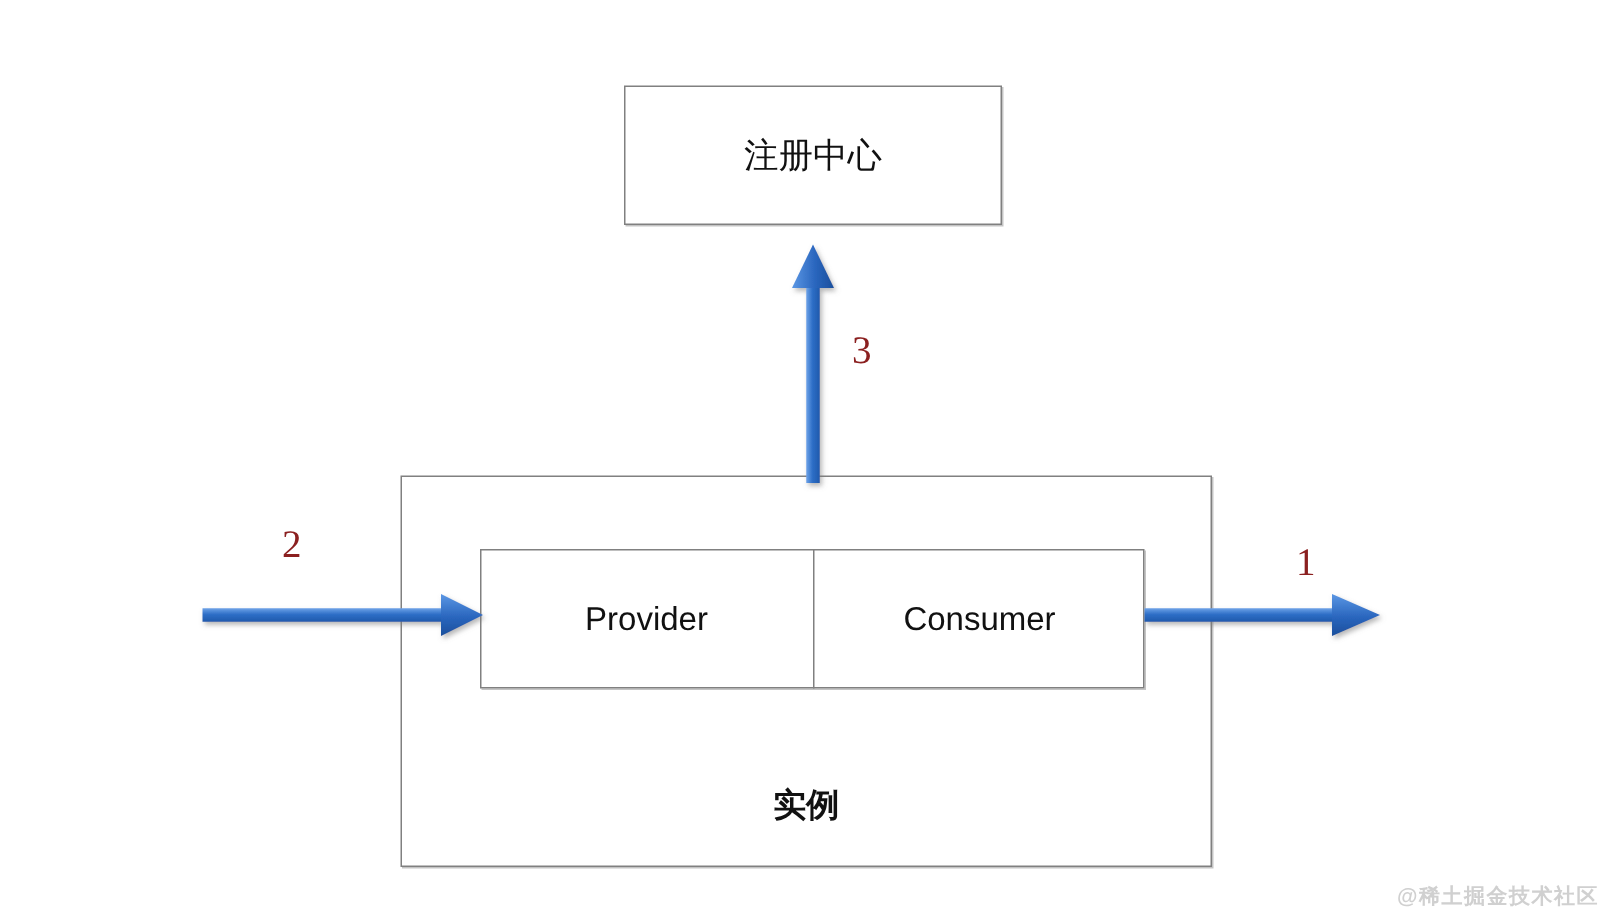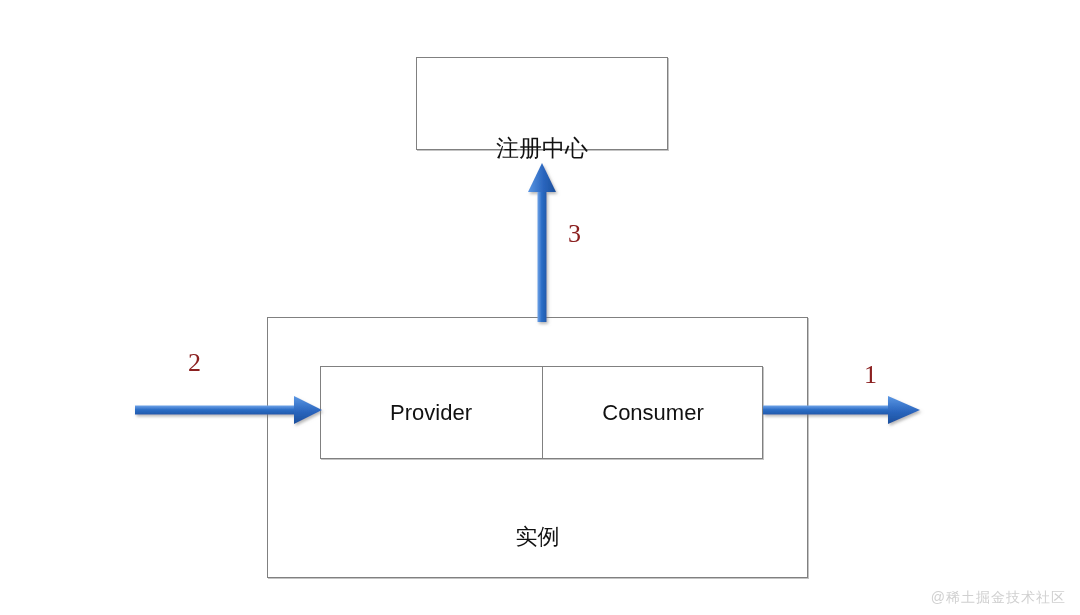--- a/index.html
+++ b/index.html
@@ -66,21 +66,20 @@
     color: #111111;
     white-space: nowrap;
   }
 
   #registry-label {
     left: 416px;
     top: 57px;
     width: 252px;
     height: 93px;
     font-size: 23px;
-    margin-top: 45px;
   }
 
   #provider-label {
     left: 320px;
     top: 366px;
     width: 222px;
     height: 93px;
     font-size: 22px;
   }
 
@@ -92,20 +91,21 @@
     font-size: 22px;
     text-align: center;
   }
 
   #instance-label {
     left: 267px;
     top: 512px;
     width: 541px;
     height: 50px;
     font-size: 22px;
+    font-weight: bold;
   }
 
   
   .step-number {
     position: absolute;
     color: #8B2020;
     font-size: 26px;
     line-height: 1;
     font-family: "Liberation Serif", "DejaVu Serif", serif;
   }
@@ -126,20 +126,21 @@
 
   
   #watermark {
     position: absolute;
     right: 14px;
     bottom: 8px;
     font-size: 14px;
     color: #d0d0d0;
     letter-spacing: 1px;
     white-space: nowrap;
+    font-weight: bold;
   }
 </style>
 </head>
 <body>
 
 <div id="canvas">
 
   <div id="registry-box" class="box"></div>
   <div id="registry-label" class="box-label">注册中心</div>
 

